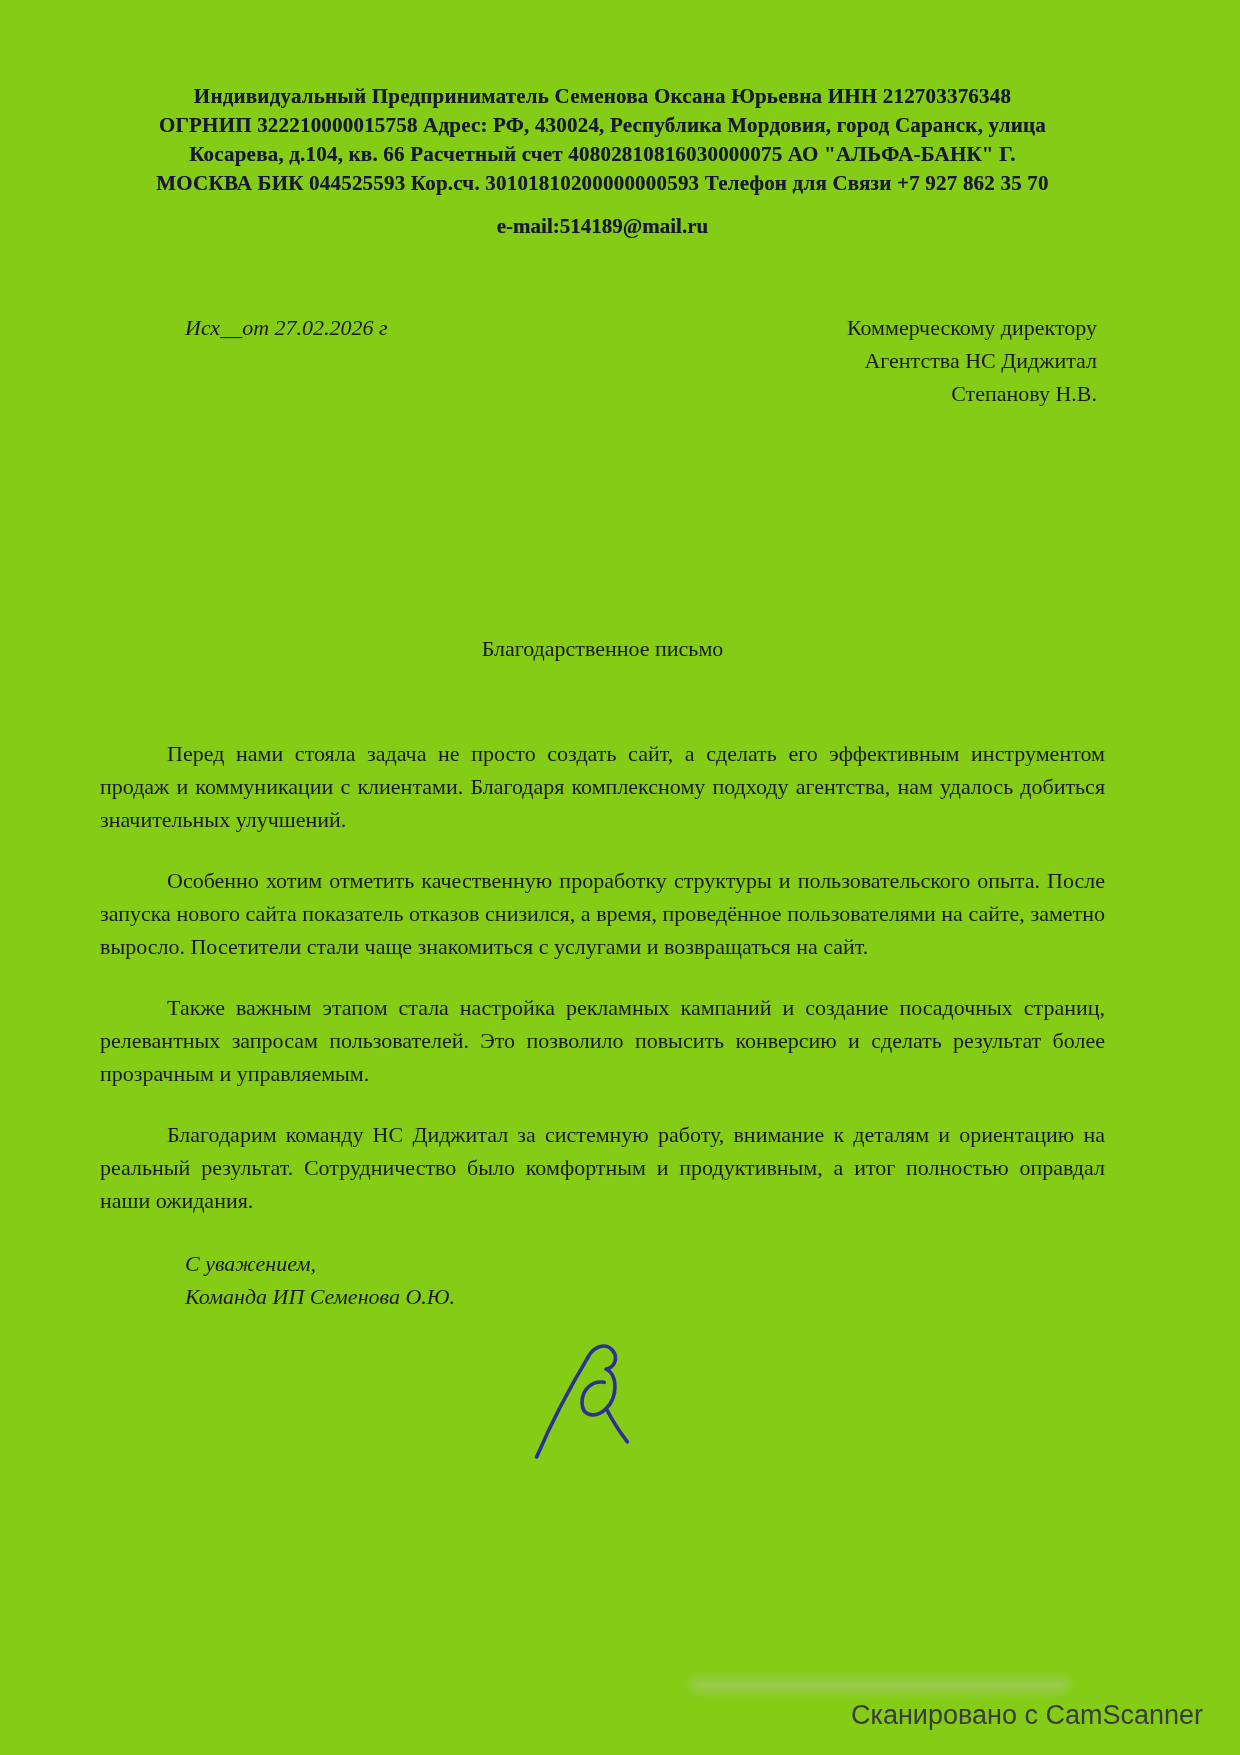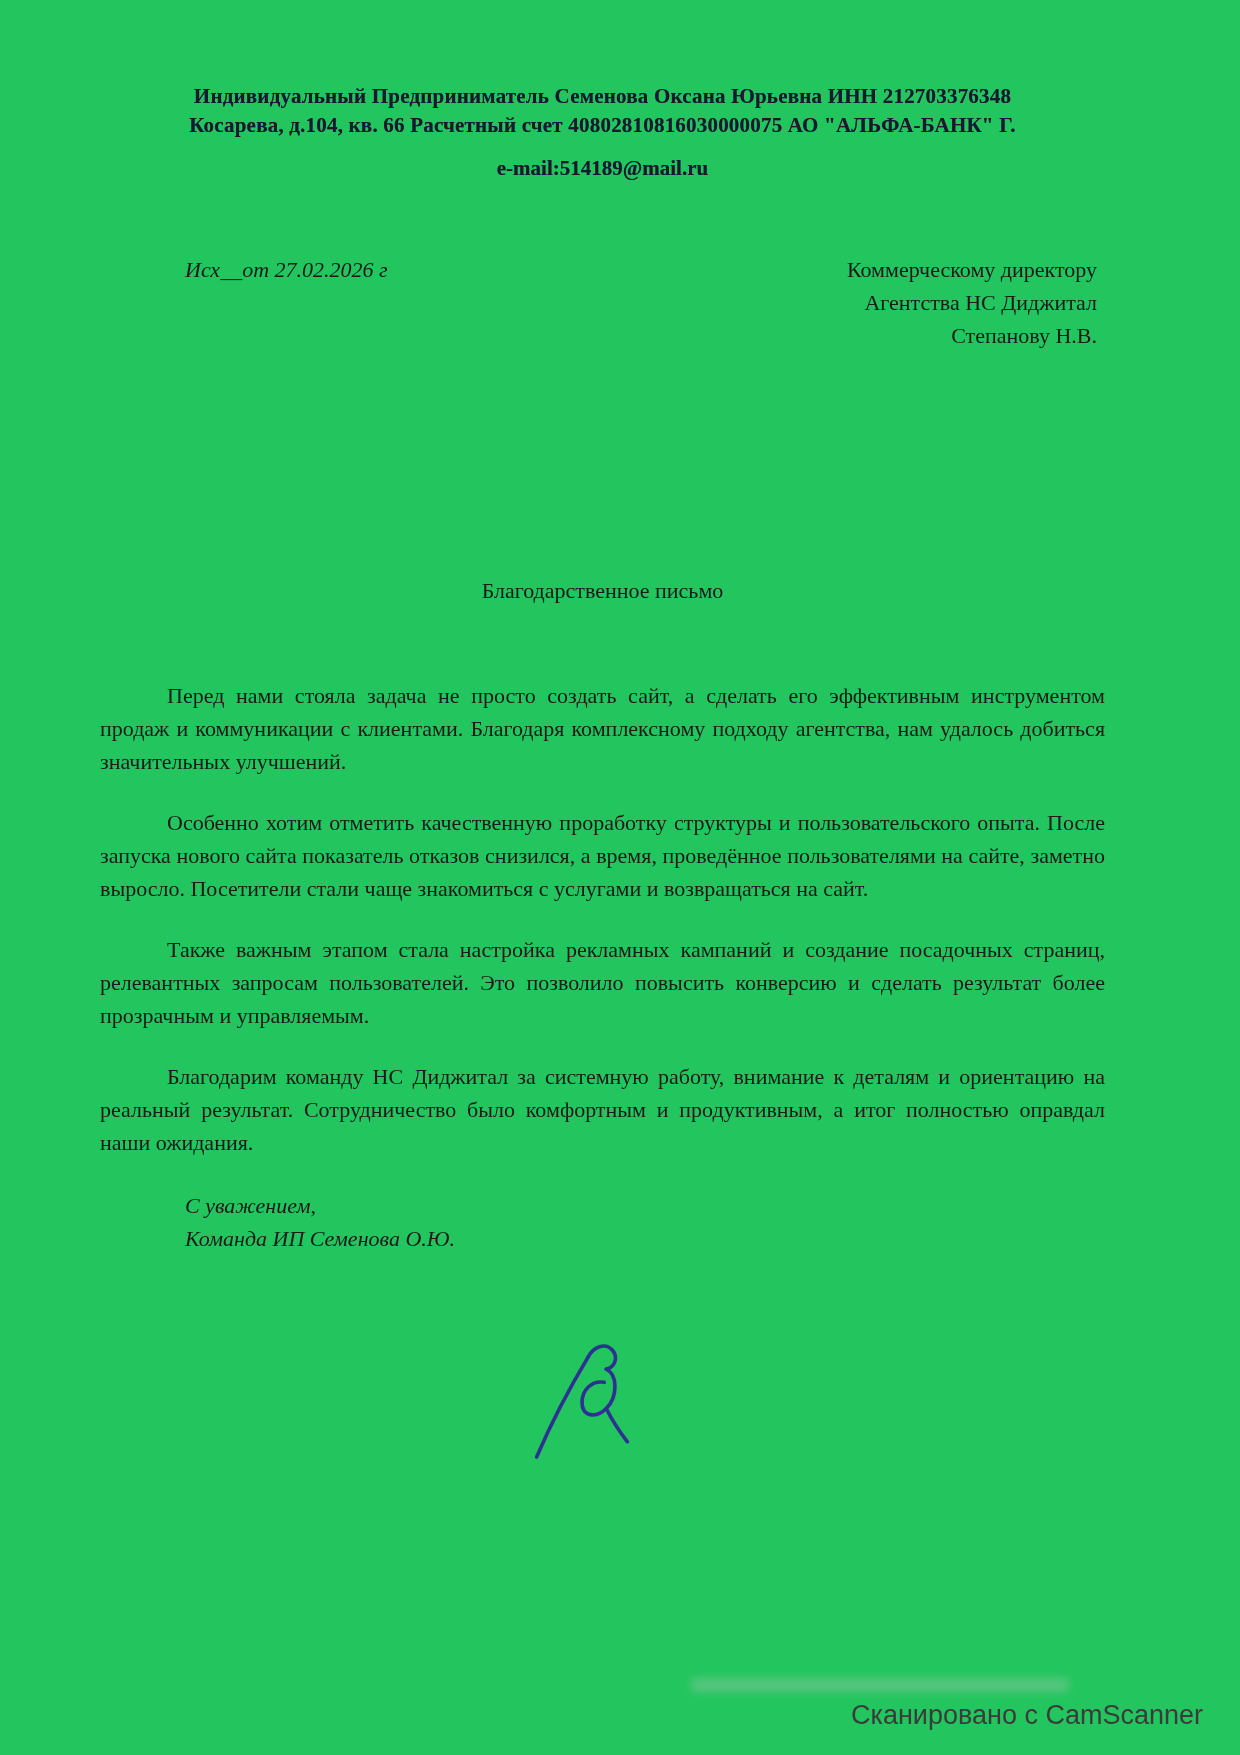--- a/index.html
+++ b/index.html
@@ -1,19 +1,19 @@
 <!DOCTYPE html>
 <html lang="ru"><head>
 <meta charset="utf-8">
 <style>
   html,body{margin:0;padding:0;background:#ffffff;}
   .page{
     position:relative;
     width:1240px;height:1755px;
-    background:#22c55e;
+    background:#84cc16;
     font-family:"Liberation Serif",serif;
     color:#1a1a1a;
     overflow:hidden;
   }
   .content{position:absolute;left:100px;top:0;width:1005px;}
   .letterhead{
     margin-top:82px;
     text-align:center;
     font-weight:bold;
     font-size:21px;
@@ -85,21 +85,23 @@
   }
 </style>
 </head>
 <body>
 
 <div class="page">
   <div class="content">
 
     <div class="letterhead">
       <div>Индивидуальный Предприниматель Семенова Оксана Юрьевна ИНН 212703376348</div>
+      <div>ОГРНИП 322210000015758 Адрес: РФ, 430024, Республика Мордовия, город Саранск, улица</div>
       <div>Косарева, д.104, кв. 66 Расчетный счет 40802810816030000075 АО "АЛЬФА-БАНК" Г.</div>
+      <div>МОСКВА БИК 044525593 Кор.сч. 30101810200000000593 Телефон для Связи +7 927 862 35 70</div>
     </div>
 
     <div class="email">e-mail:514189@mail.ru</div>
 
     <div class="meta-row">
       <div class="ref">Исх__от 27.02.2026 г</div>
       <div class="recipient">
         <div>Коммерческому директору</div>
         <div>Агентства НС Диджитал</div>
         <div>Степанову Н.В.</div>

